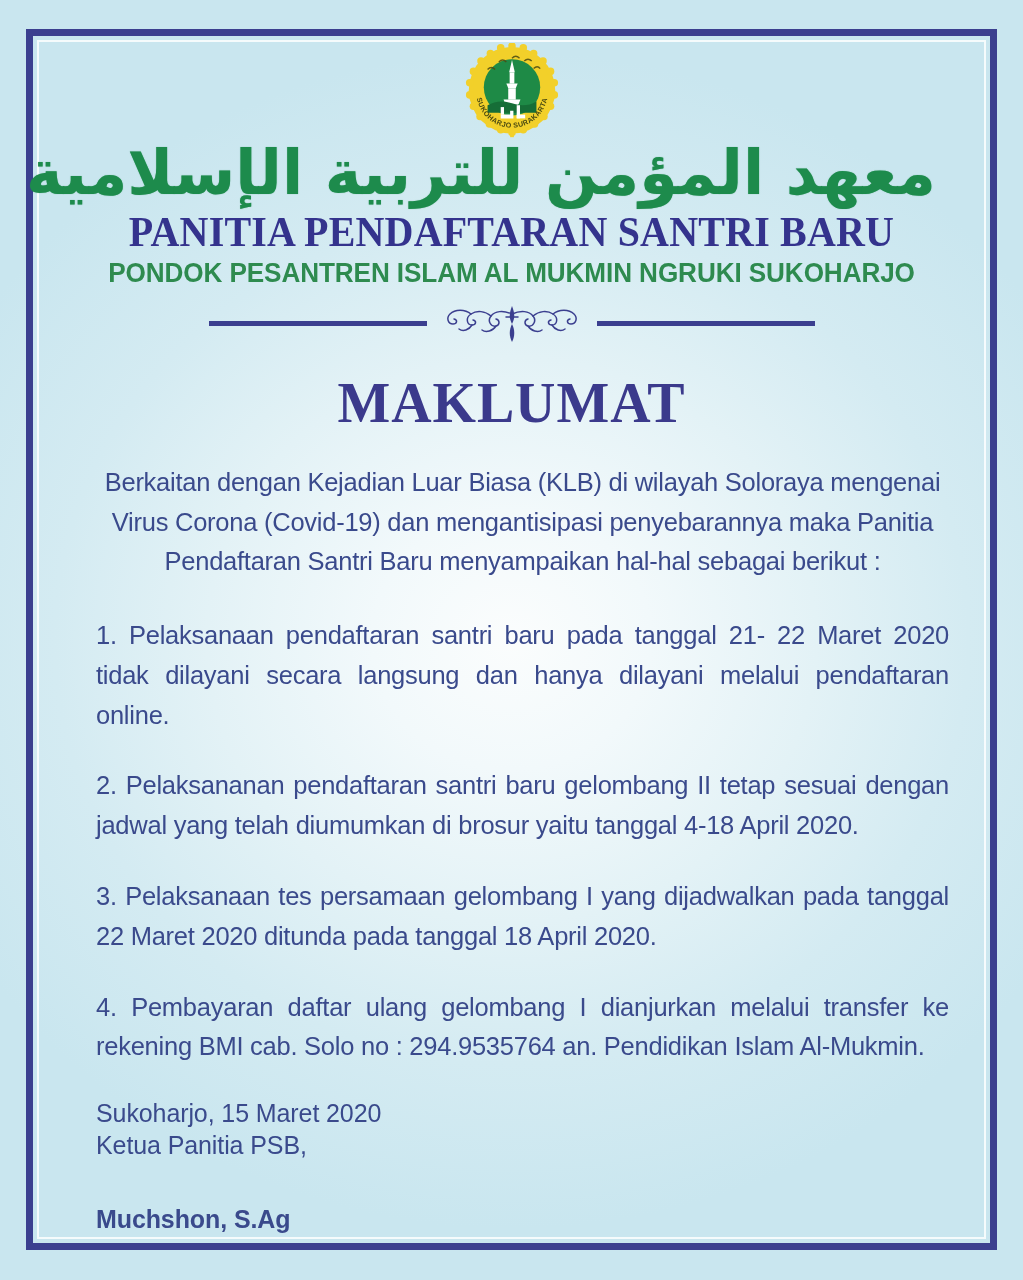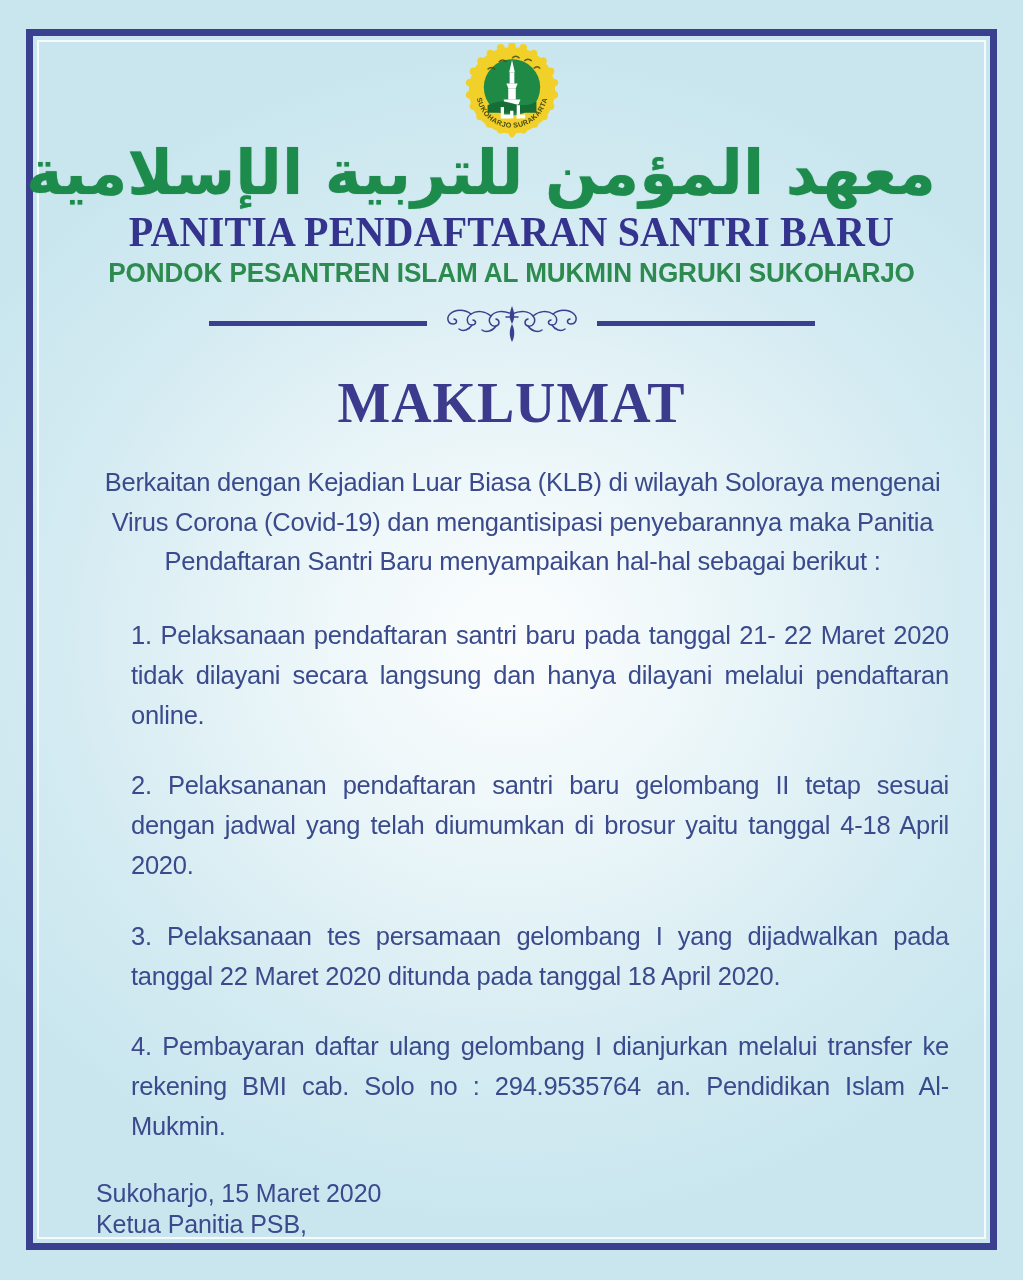--- a/index.html
+++ b/index.html
@@ -148,21 +148,21 @@
     padding: 0 48px 0 70px;
     color: #3a4a8c;
   }
   .para {
     font-family: "Liberation Sans", sans-serif;
     font-size: 25.5px;
     line-height: 1.56;
     color: #3a4a8c;
     letter-spacing: -0.25px;
   }
-  .para.justify { text-align: justify; margin-left: 35px; }
+  .para.justify { text-align: justify; }
   .para.intro { text-align: center; margin-bottom: 34px; }
   .item { margin-bottom: 31px; }
 
   
   .sign-block {
     margin-top: 2px;
     color: #3a4a8c;
     font-family: "Liberation Sans", sans-serif;
   }
   .sign-line {
@@ -304,17 +304,18 @@
 
       <p class="para justify item">2. Pelaksananan pendaftaran santri baru gelombang II tetap sesuai dengan jadwal yang telah diumumkan di brosur yaitu tanggal 4-18 April 2020.</p>
 
       <p class="para justify item">3. Pelaksanaan tes persamaan gelombang I yang dijadwalkan pada tanggal 22 Maret 2020 ditunda pada tanggal 18 April 2020.</p>
 
       <p class="para justify item">4. Pembayaran daftar ulang gelombang I dianjurkan melalui transfer ke rekening BMI cab. Solo no : 294.9535764 an. Pendidikan Islam Al-Mukmin.</p>
 
       <div class="sign-block">
         <div class="sign-line">Sukoharjo, 15 Maret 2020</div>
         <div class="sign-line">Ketua Panitia PSB,</div>
+        <div class="sign-name">Muchshon, S.Ag</div>
       </div>
 
     </div>
   </div>
 </div>
 
 </body></html>

